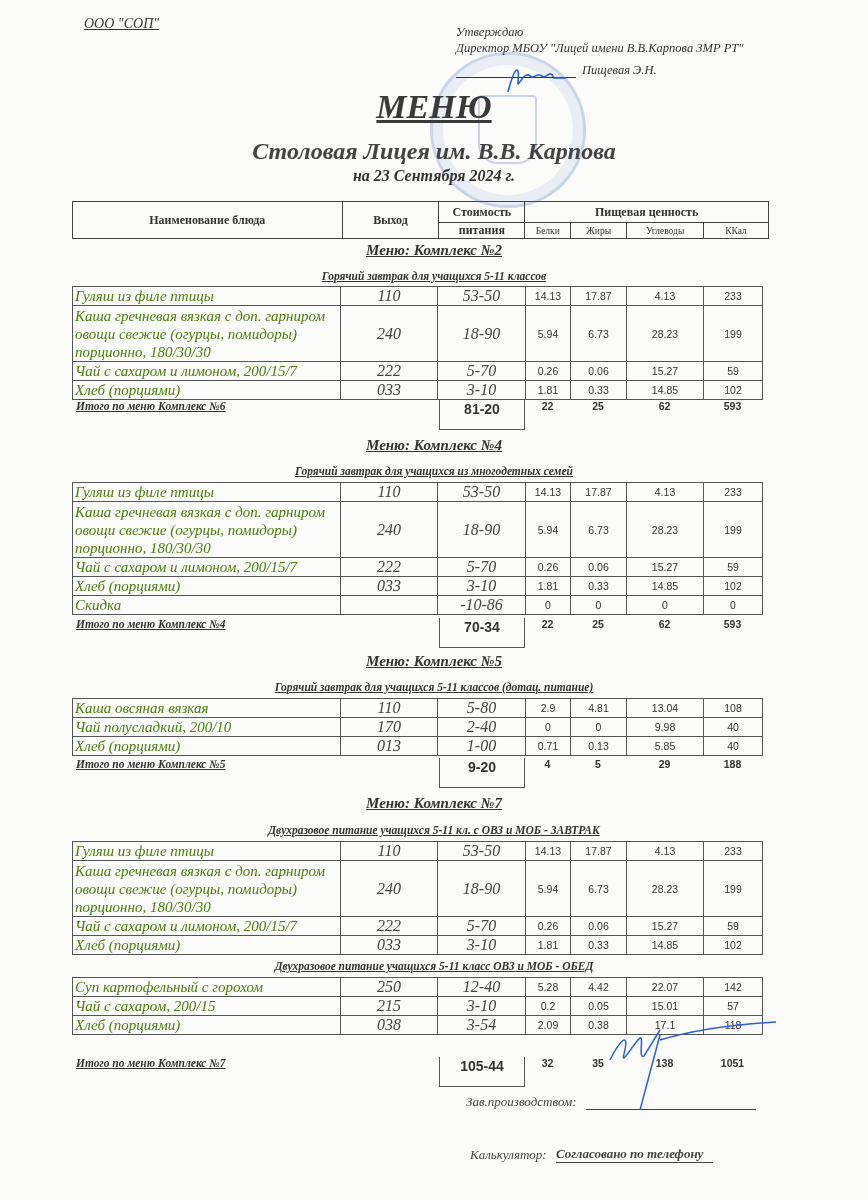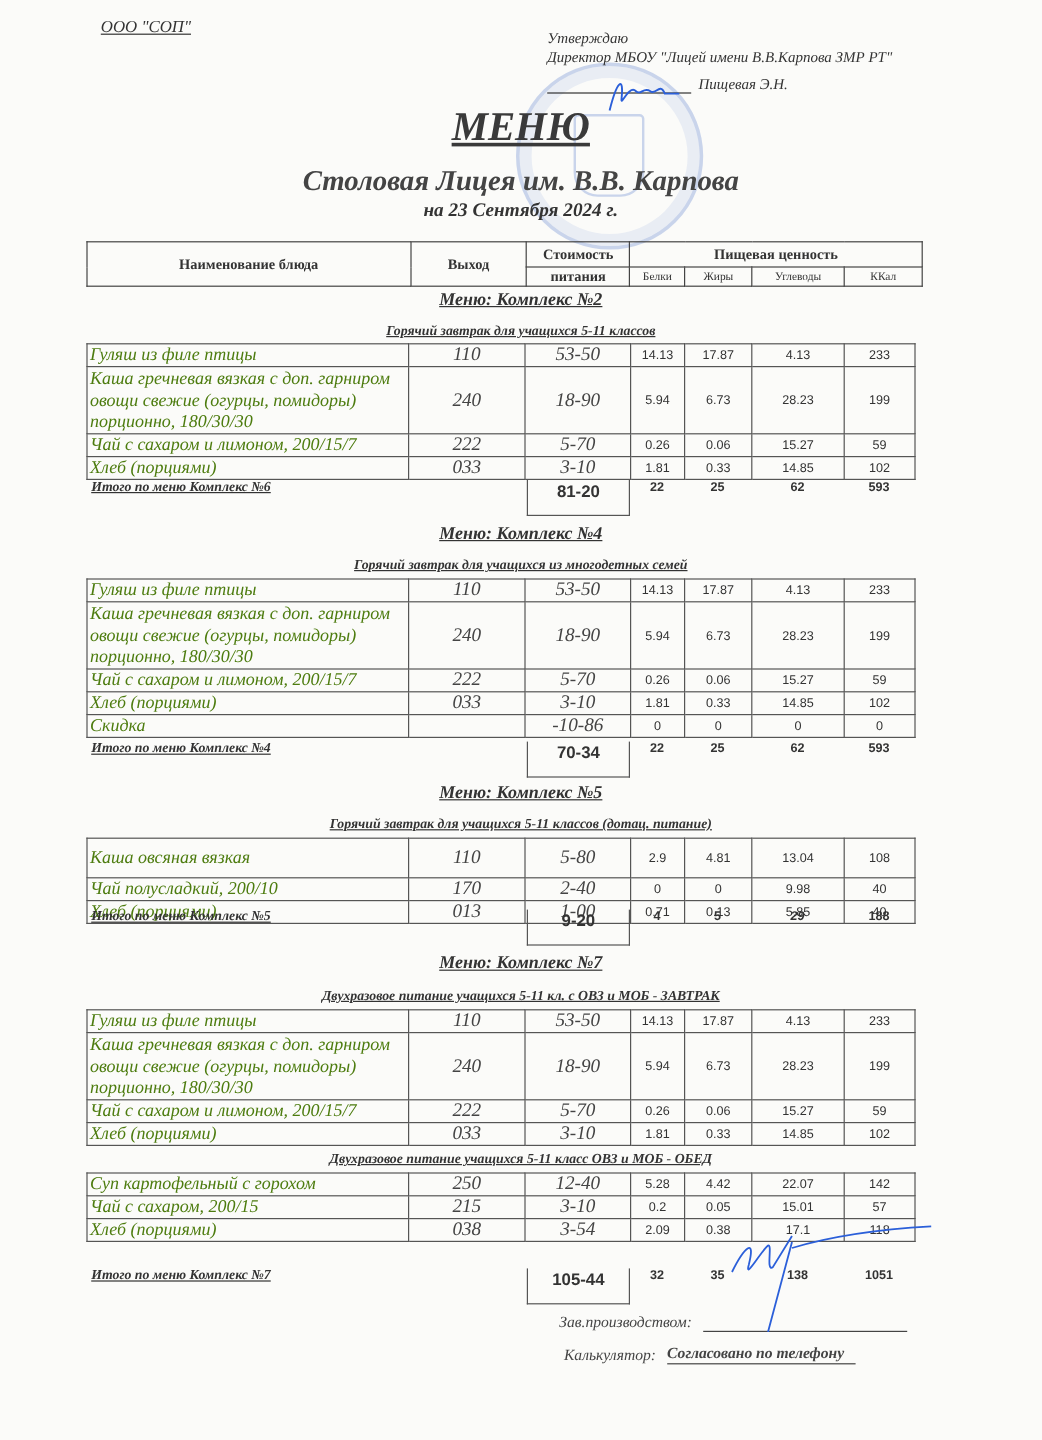--- a/index.html
+++ b/index.html
@@ -226,21 +226,21 @@
   <colgroup>
       <col style="width:268px">
       <col style="width:97px">
       <col style="width:88px">
       <col style="width:45px">
       <col style="width:56px">
       <col style="width:77px">
       <col style="width:59px">
     </colgroup>
   <tbody>
-      <tr style="height:33px">
+      <tr style="height:19px">
     <td class="name">Каша овсяная вязкая</td>
     <td class="yield">110</td>
     <td class="cost">5-80</td>
     <td class="num">2.9</td>
     <td class="num">4.81</td>
     <td class="num">13.04</td>
     <td class="num">108</td>
   </tr>
   <tr style="height:19px">
     <td class="name">Чай полусладкий, 200/10</td>
@@ -260,21 +260,21 @@
     <td class="num">5.85</td>
     <td class="num">40</td>
   </tr>
 </tbody>
   </table>
 <div class="abs total" style="top:758px;">
   <span class="lbl">Итого по меню Комплекс №5</span>
   <div class="box">9-20</div>
   <span class="n" style="left:453px;width:45px;">4</span>
   <span class="n" style="left:498px;width:56px;">5</span>
-  <span class="n" style="left:554px;width:77px;font-style:italic;">29</span>
+  <span class="n" style="left:554px;width:77px;">29</span>
   <span class="n" style="left:631px;width:59px;">188</span>
 </div>
 
 <div class="abs sec-title" style="top:795px;">Меню: Комплекс №7</div>
 <div class="abs sec-sub" style="top:824px;">Двухразовое питание учащихся 5-11 кл. с  ОВЗ и МОБ - ЗАВТРАК</div>
 <table class="abs items" style="top:841px;">
   <colgroup>
       <col style="width:268px">
       <col style="width:97px">
       <col style="width:88px">
@@ -371,18 +371,18 @@
   <span class="n" style="left:554px;width:77px;">138</span>
   <span class="n" style="left:631px;width:59px;">1051</span>
 </div>
 
 <div class="abs footer" style="left:466px; top:1094px;">
   <span>Зав.производством:</span>
   <span class="line" style="width:170px; height:14px; margin-left:6px;"></span>
 </div>
 <div class="abs footer" style="left:470px; top:1120px;">
   <span>Калькулятор:</span>
-  <span class="line" style="margin-left:6px; font-weight:bold; padding-right:10px;">Согласовано по телефону</span>
+  <span class="line" style="margin-left:6px; font-weight:bold; padding-right:10px;margin-top:26px;">Согласовано по телефону</span>
 </div>
 
 <svg class="abs sig2" viewBox="0 0 180 90">
   <path d="M10 40 C20 20, 30 10, 24 34 C20 48, 36 20, 40 18 C44 16, 38 40, 44 36 L60 10 M40 90 L60 15 M60 20 C100 8, 140 4, 176 2" stroke="#2b5fd9" stroke-width="1.5" fill="none"></path>
 </svg>
 
 </body></html>

